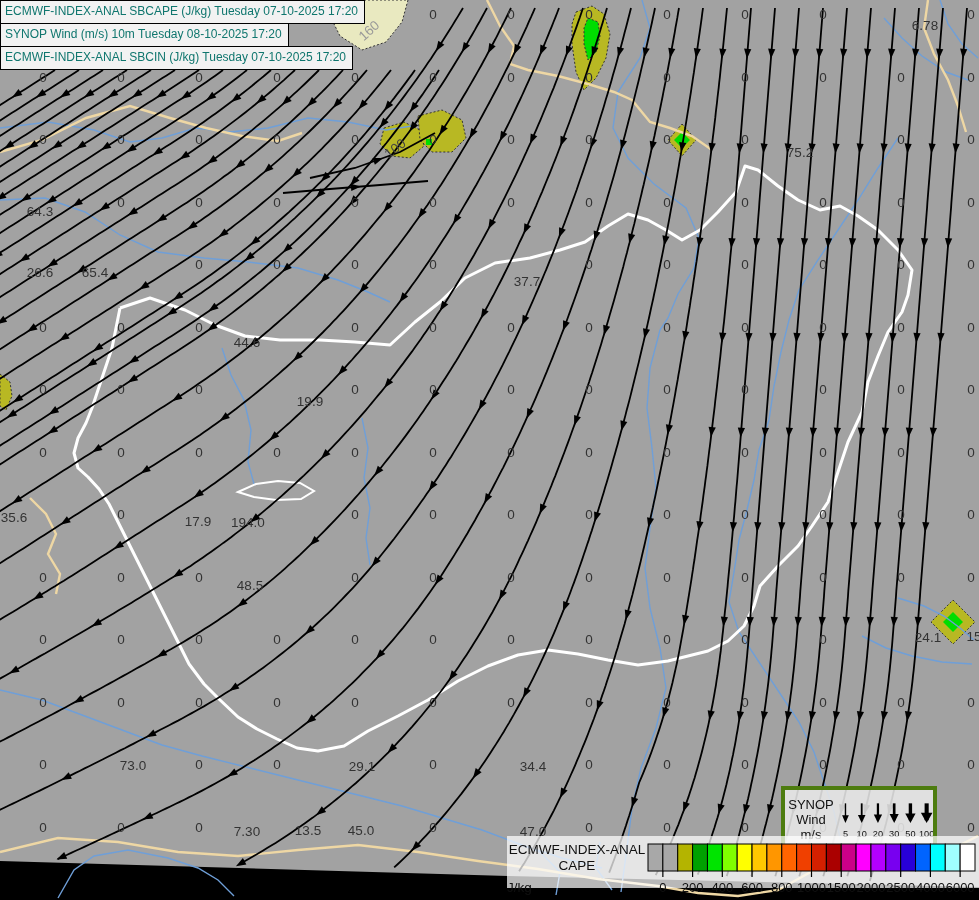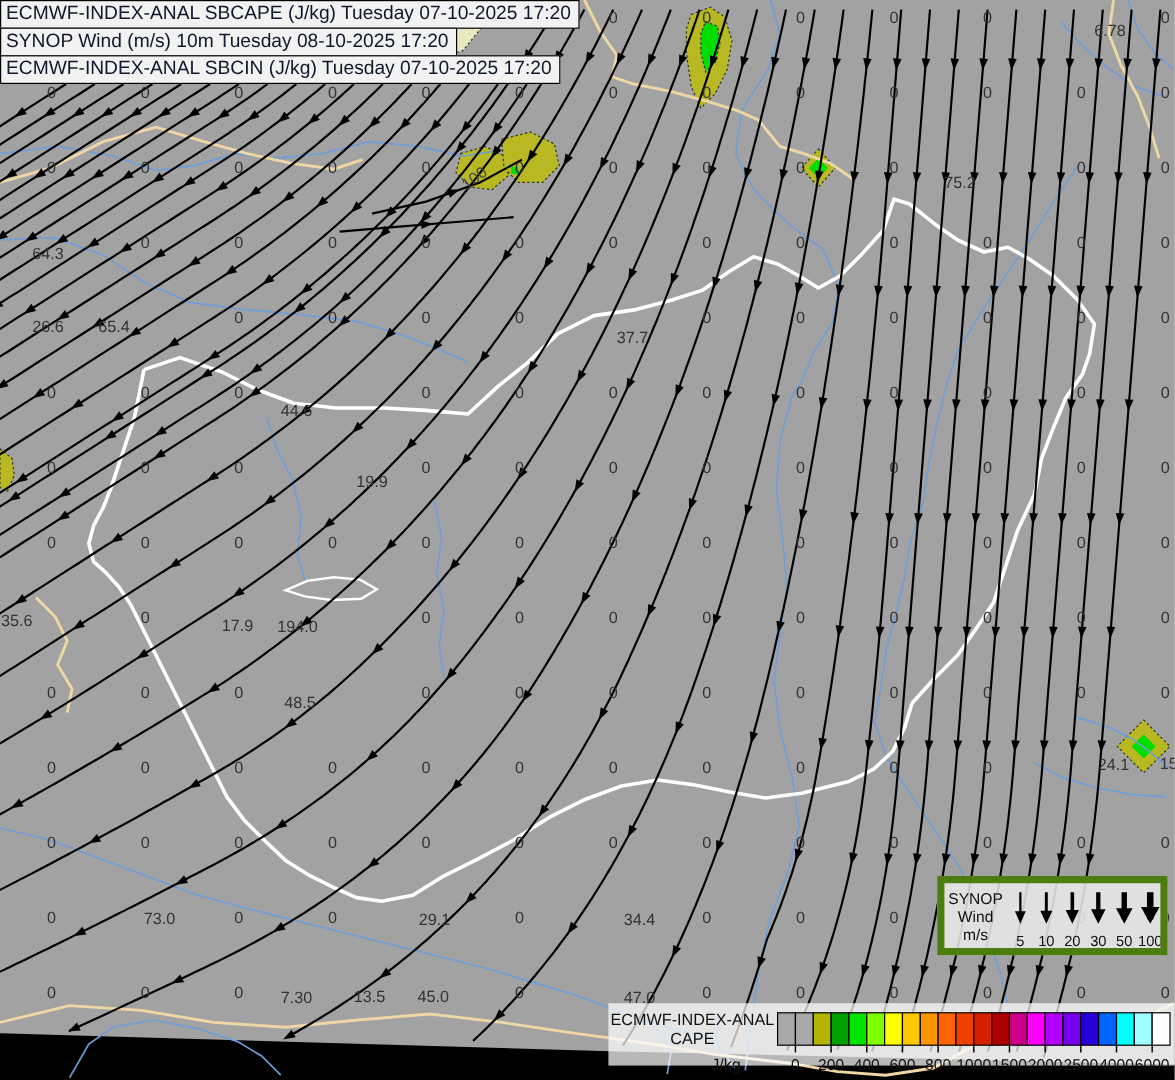--- a/index.html
+++ b/index.html
@@ -2,37 +2,37 @@
 <html><head>
 <meta charset="utf-8">
 <style>
   html,body{margin:0;padding:0;background:#fff;}
   #stage{position:relative;width:979px;height:900px;overflow:hidden;
          font-family:"Liberation Sans",sans-serif;background:#a2a2a2;}
   #map-svg{position:absolute;left:0;top:0;}
   
   #title-box{position:absolute;left:0;top:0;z-index:20;}
   .title-line{display:table;background:#f2f2f2;border:1px solid #000;
-              margin-top:-1px;padding:1px 6px 2px 4px;font-size:16px;color:#0f172a;
+              margin-top:-1px;padding:1px 6px 2px 4px;font-size:12px;color:#0f766e;
               white-space:nowrap;line-height:19px;}
   .title-line:first-child{margin-top:0;}
   
-  #wind-legend{position:absolute;left:781px;top:730px;width:192px;height:66px;
-               background:rgba(232,232,232,0.88);border:6px solid #4d7c0f;z-index:15;
+  #wind-legend{position:absolute;left:781px;top:786px;width:156px;height:66px;
+               background:rgba(232,232,232,0.88);border:4px solid #4d7c0f;z-index:15;
                box-sizing:border-box;display:flex;}
   #wind-legend .wl-text{width:52px;text-align:center;font-size:13px;color:#111;
                display:flex;flex-direction:column;justify-content:center;line-height:15px;}
   #wind-legend svg{flex:1;}
   
   #cape-legend{position:absolute;left:507px;top:836px;width:472px;height:52px;
                background:rgba(255,255,255,0.72);z-index:15;}
   #cape-name{position:absolute;left:0;top:6px;width:140px;text-align:center;
              font-size:13.5px;color:#111;line-height:16px;}
-  #cape-units{position:absolute;left:0;top:44px;width:140px;text-align:center;
-              font-size:13.5px;color:#111;margin-left:28px;}
+  #cape-units{position:absolute;left:0;top:44px;width:140px;text-align:left;
+              font-size:13.5px;color:#111;}
   #cape-bar{position:absolute;left:139px;top:4px;}
 </style>
 </head>
 <body>
 
 <div id="stage">
 
   <svg id="map-svg" width="979" height="900" viewBox="0 0 979 900">
       <rect x="0" y="0" width="979" height="900" fill="#a2a2a2"></rect>
       <polygon fill="#e9e9c0" stroke="#333" stroke-width="1" stroke-dasharray="2 2" points="332 0 408 0 402 22 386 42 362 50 340 36 330 16"></polygon>

